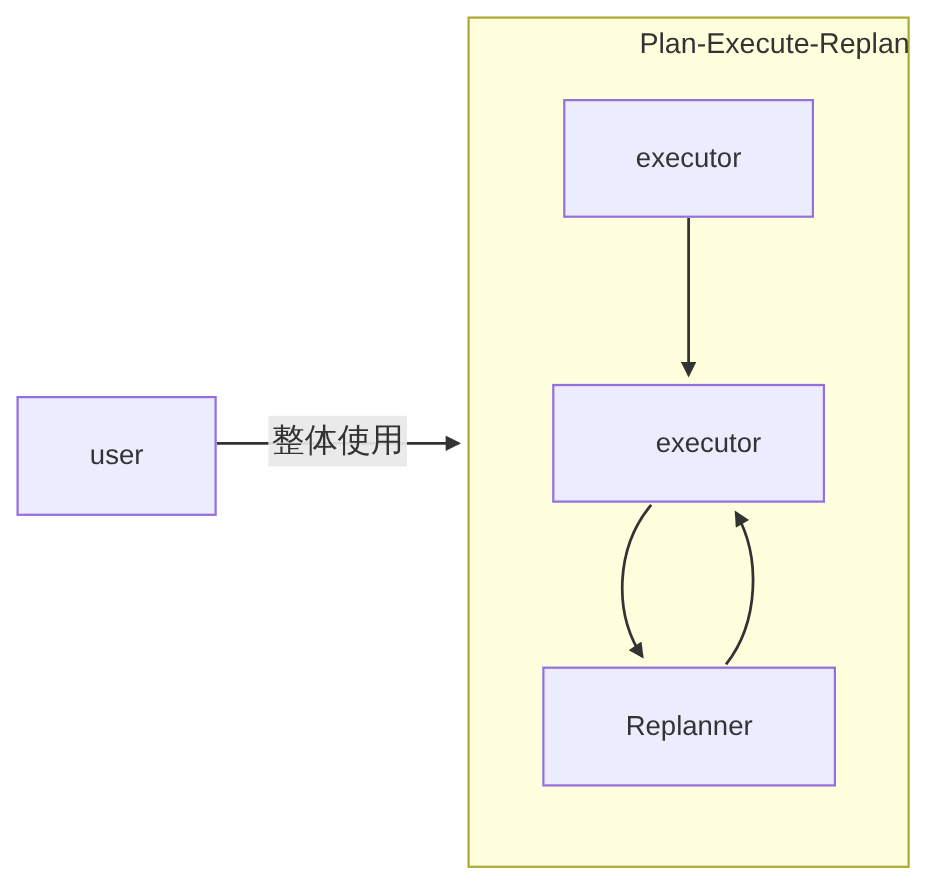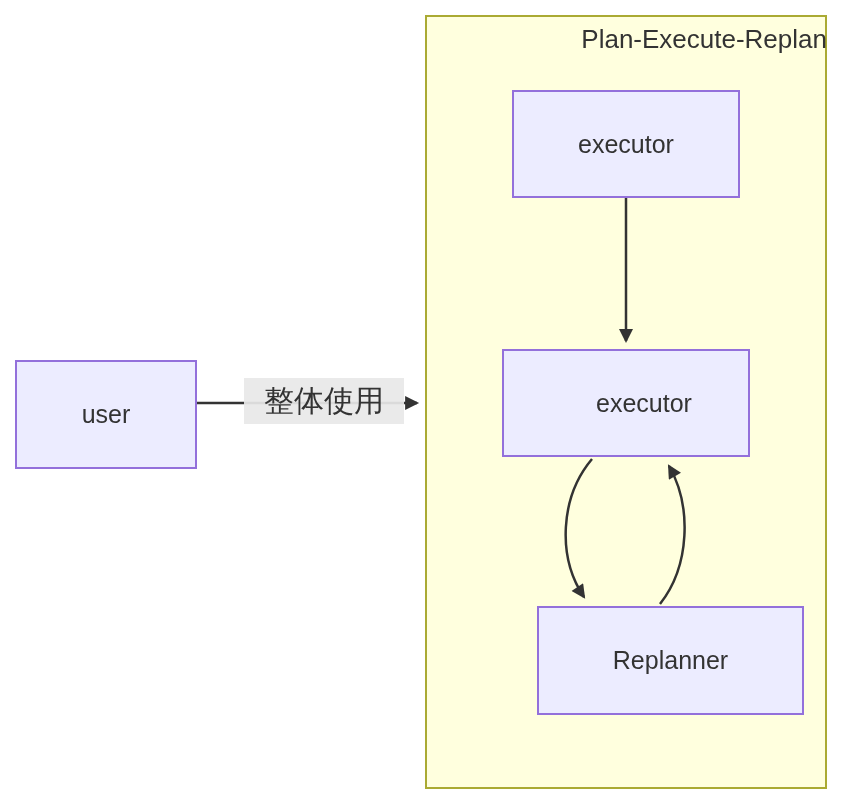--- a/index.html
+++ b/index.html
@@ -42,41 +42,41 @@
     box-sizing: border-box;
     display: flex;
     align-items: center;
     justify-content: center;
     font-size: 25px;
     color: #333333;
   }
   .node-user      { left: 15px;  top: 360px; width: 182px; height: 109px; }
   .node-planner   { left: 512px; top: 90px;  width: 228px; height: 108px; }
   .node-executor  { left: 502px; top: 349px; width: 248px; height: 108px; padding-left: 36px; }
-  .node-replanner { left: 493px; top: 606px; width: 267px; height: 109px; margin-left: 44px; }
+  .node-replanner { left: 493px; top: 606px; width: 267px; height: 109px; }
   .edges-svg {
     position: absolute;
     left: 0;
     top: 0;
     width: 844px;
     height: 806px;
     pointer-events: none;
   }
   .edge-path {
     stroke: #333333;
     stroke-width: 2.5px;
     fill: none;
   }
   .edge-label {
     position: absolute;
     left: 244px;
     top: 378px;
     height: 46px;
     line-height: 46px;
-    padding: 0 20px;
+    padding: 0 3px;
     background: rgba(232,232,232,0.92);
     font-size: 30px;
     color: #333333;
     white-space: nowrap;
   }
 </style>
 </head>
 <body>
 
 <div class="canvas">

